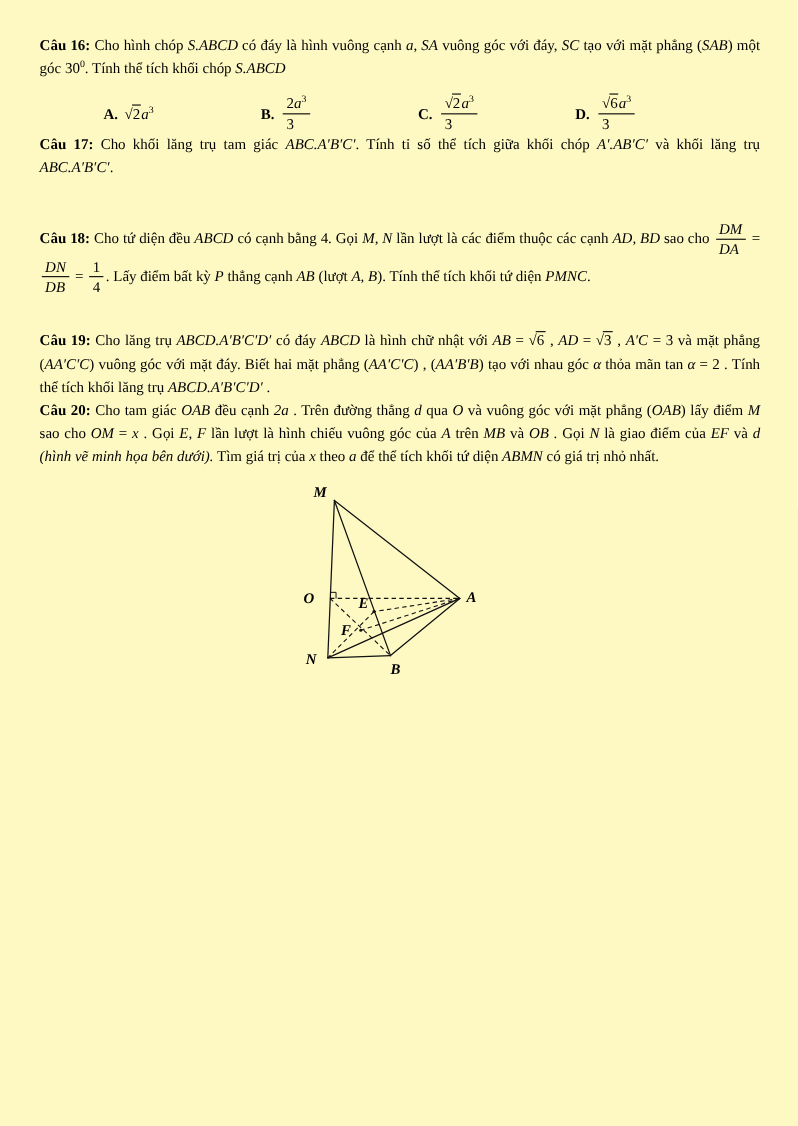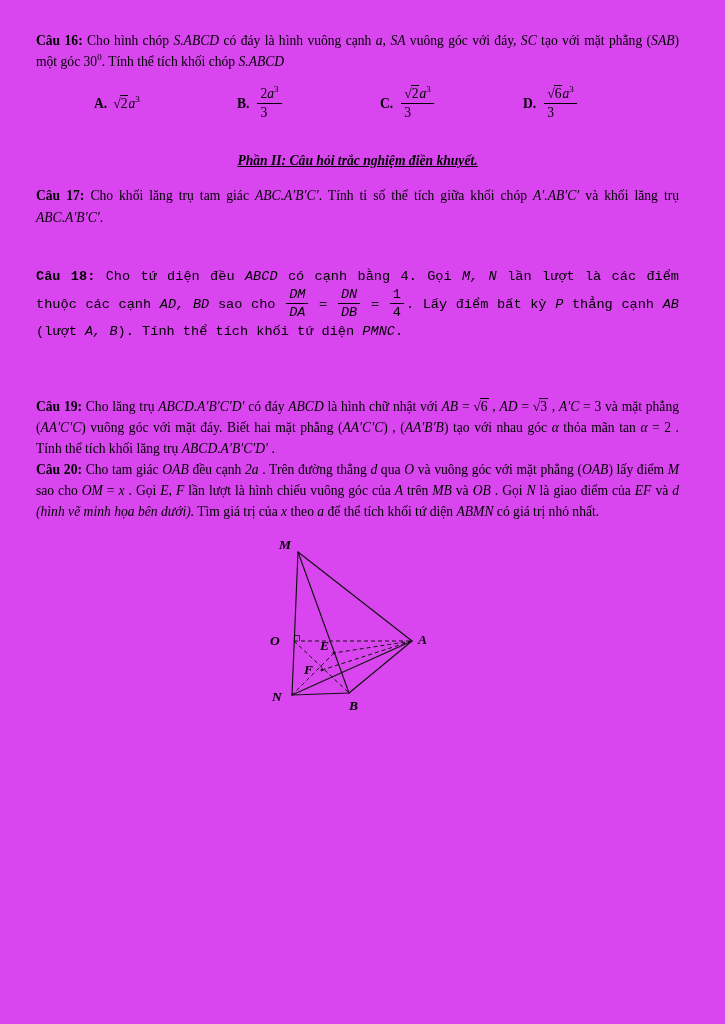--- a/index.html
+++ b/index.html
@@ -1,18 +1,18 @@
 <!DOCTYPE html>
 <html><head>
 <meta charset="utf-8">
 <style>
   html,body{margin:0;padding:0;background:#ffffff;}
   .page{
     width:725px;height:1024px;box-sizing:border-box;
-    padding:30px 46px 0 36px;background:#d946ef;color:#000;
+    padding:30px 34px 0 36px;background:#fef9c3;color:#000;
     font-family:"Liberation Serif",serif;font-size:13.6px;line-height:1.55;
     overflow:hidden;
   }
   .qbody{margin:0;text-align:justify;}
   .seg-b{font-weight:bold;}
   .seg-i,.seg-it{font-style:italic;}
   .seg-bi{font-weight:bold;font-style:italic;}
   sup{font-size:9px;line-height:0;}
   .frac{display:inline-flex;flex-direction:column;align-items:flex-start;vertical-align:middle;margin:0 2px;line-height:1.15;}
   .frac .num{display:block;border-bottom:1px solid #000;padding:0 3px 1px;}
@@ -22,21 +22,21 @@
   .sqrt-c{border-top:1px solid #000;padding:0 1px;}
   .q16{margin-bottom:0;}
   .options{display:flex;margin:14px 0 0 58px;align-items:center;}
   .option{width:143px;display:flex;align-items:center;}
   .opt-label{font-weight:bold;margin-right:6px;}
   .part2-heading{
     text-align:center;margin:30px 0 14px 0;font-size:13.6px;
     font-weight:bold;font-style:italic;text-decoration:underline;
   }
   .q17{margin-bottom:38px;}
-  .q18{margin-bottom:54px;font-family:Liberation Mono, monospace;}
+  .q18{margin-bottom:30px;}
   .q19{}
   .q20{margin-bottom:4px;}
   .fig{margin:12px 0 0 0;text-align:center;}
   .fig svg{display:inline-block;position:relative;left:-14px;}
   .fig text{font-family:"Liberation Serif",serif;}
   .footer-line{text-align:center;font-weight:bold;margin:26px 0 0 0;letter-spacing:.3px;}
 </style>
 </head>
 <body>
 
@@ -66,21 +66,20 @@
       <div class="option">
         <span class="opt-label">D.</span>
         <span class="opt-math"><span class="frac">
               <span class="num"><span class="sqrt"><span class="sqrt-rad">√</span><span class="sqrt-c"><span class="seg-p">6</span></span></span><span class="seg-i">a</span><sup>3</sup></span>
               <span class="den"><span class="seg-p">3</span></span>
             </span></span>
       </div>
     </div>
   </section>
 
-  <h3 class="part2-heading"><span class="seg-bi">Phần II</span><span class="seg-bi">: Câu hỏi trắc nghiệm điền khuyết.</span></h3>
 
   <section class="q q17">
     <p class="qbody"><span class="seg-b">Câu 17: </span><span class="seg-p"> Cho khối lăng trụ tam giác </span><span class="seg-i">ABC.A′B′C′</span><span class="seg-p">. Tính tỉ số thể tích giữa khối chóp </span><span class="seg-i">A′.AB′C′</span><span class="seg-p"> và khối lăng trụ </span><span class="seg-i">ABC.A′B′C′</span><span class="seg-p">.</span></p>
   </section>
 
   <section class="q q18">
     <p class="qbody"><span class="seg-b">Câu 18: </span><span class="seg-p">Cho tứ diện đều </span><span class="seg-i">ABCD</span><span class="seg-p"> có cạnh bằng 4. Gọi </span><span class="seg-i">M, N</span><span class="seg-p"> lần lượt là các điểm thuộc các cạnh </span><span class="seg-i">AD, BD</span><span class="seg-p"> sao cho </span><span class="frac">
           <span class="num"><span class="seg-i">DM</span></span>
           <span class="den"><span class="seg-i">DA</span></span>
         </span><span class="seg-p"> = </span><span class="frac">

